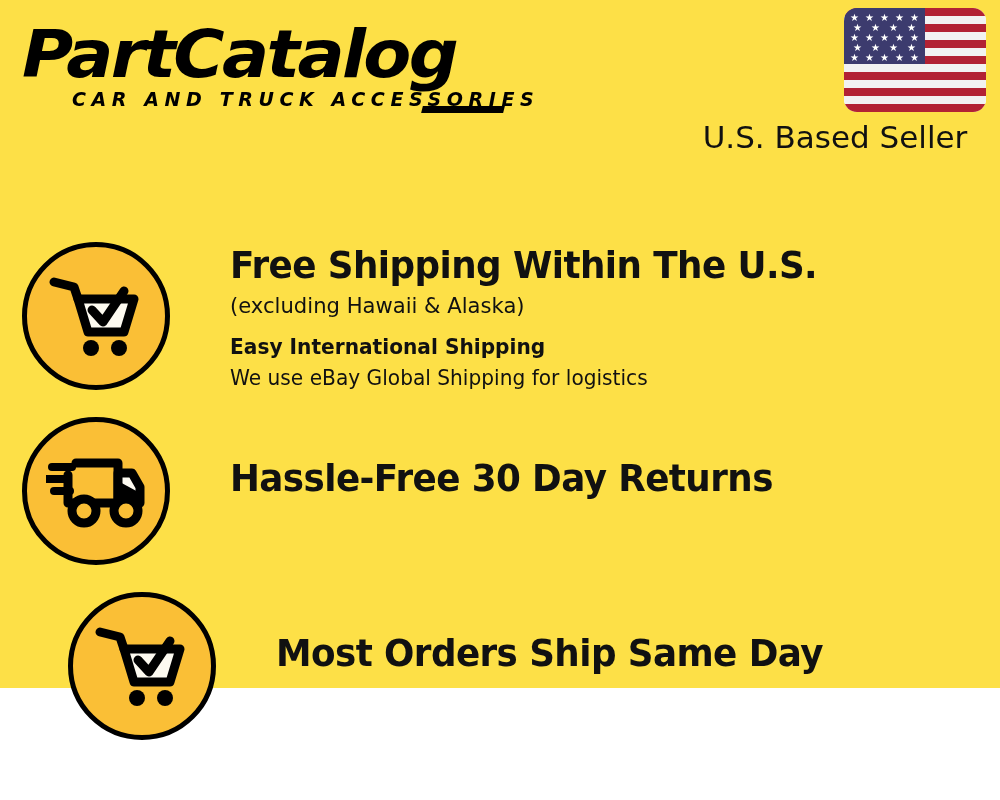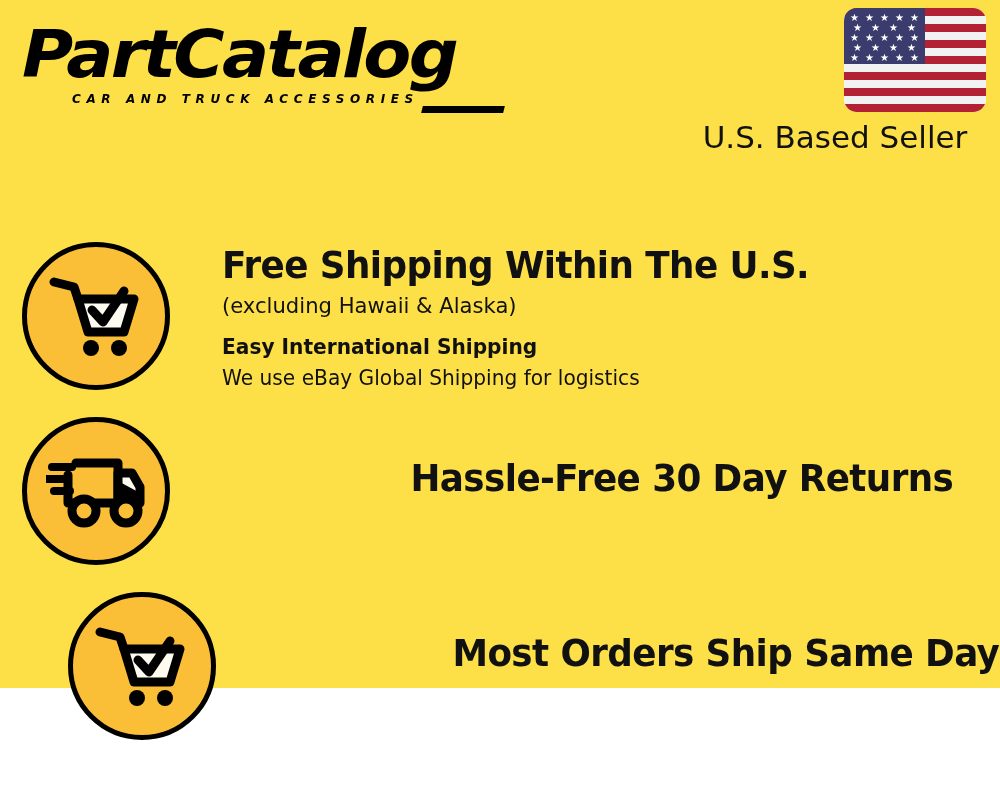--- a/index.html
+++ b/index.html
@@ -56,21 +56,21 @@
   }
 
   .logo-tagline {
     display: block;
     position: absolute;
     left: 50px;
     top: 69px;
     font-family: "DejaVu Sans", sans-serif;
     font-weight: 700;
     font-style: italic;
-    font-size: 12px;
+    font-size: 19px;
     line-height: 16px;
     letter-spacing: 5.6px;
     color: #000000;
     white-space: nowrap;
   }
 
   .logo-underline {
     position: absolute;
     left: 400px;
     top: 84px;
@@ -153,20 +153,21 @@
     top: 236px;
     width: 1000px;
   }
 
   .feature-row {
     position: absolute;
     left: 0;
     width: 1000px;
     display: flex;
     align-items: flex-start;
+    gap: 8px;
   }
   .feature-row.row-0 { top: 0px; height: 175px; }
   .feature-row.row-1 { top: 175px; height: 175px; }
   .feature-row.row-2 { top: 350px; height: 175px; padding-left: 46px; }
 
   .icon-cell {
     width: 192px;
     flex: 0 0 192px;
     display: flex;
     justify-content: center;
@@ -238,21 +239,21 @@
     font-weight: 400;
     font-size: 21px;
     line-height: 31px;
     color: #111111;
     white-space: nowrap;
     transform: scaleX(0.96);
     transform-origin: left center;
   }
 
   
-  .text-cell.center-single { padding-top: 44px; text-align: right; }
+  .text-cell.center-single { padding-top: 44px; }
 </style>
 </head>
 <body>
 
 <div class="banner">
 
   <div class="header">
 
     <div class="logo-block">
       <span class="logo-wordmark">PartCatalog</span>

